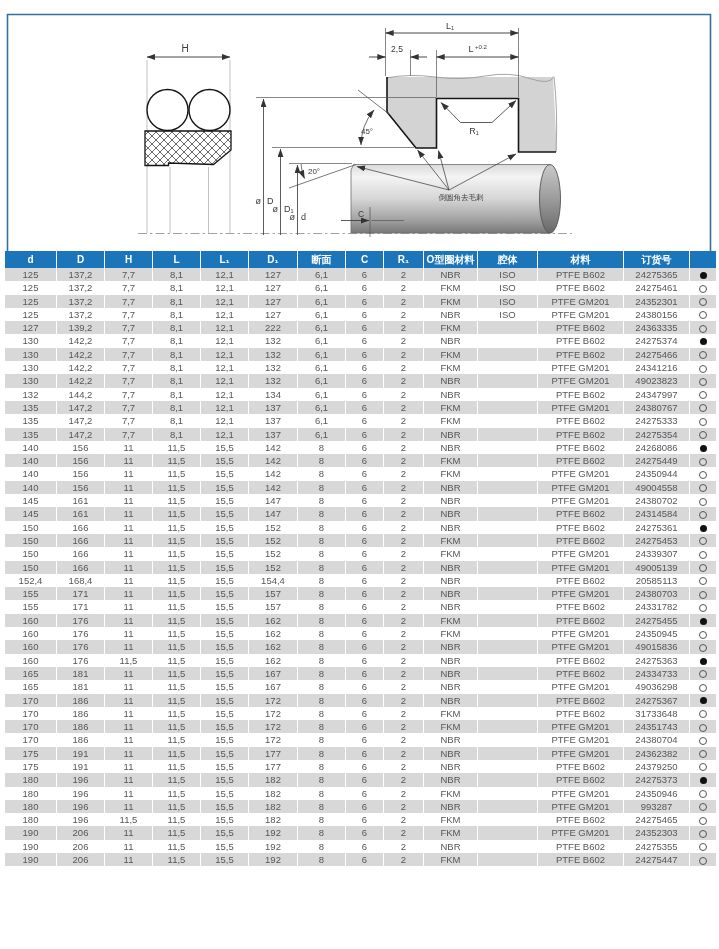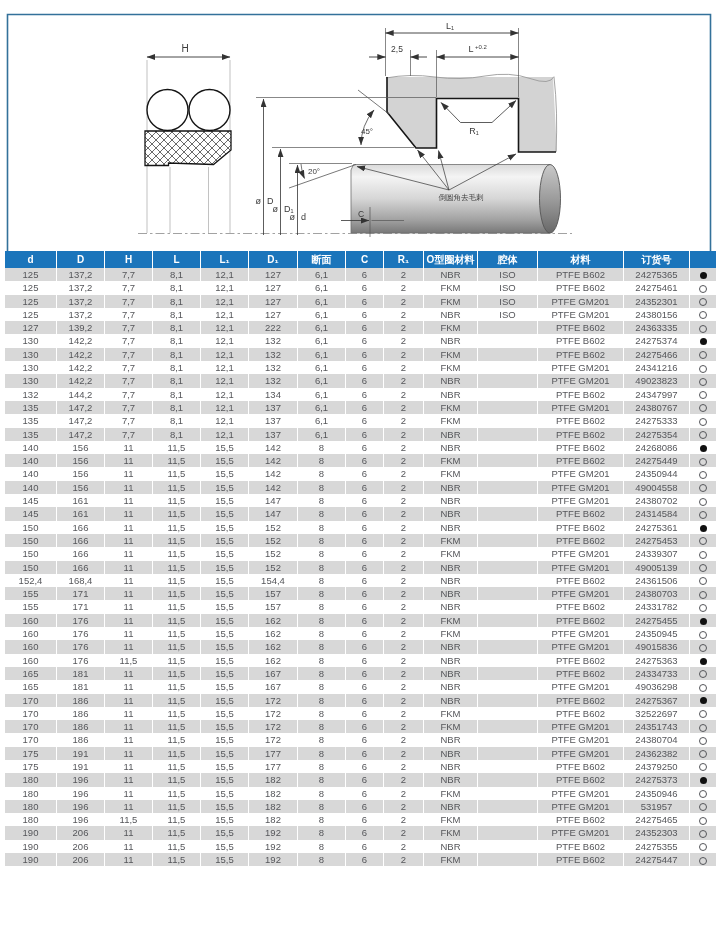--- a/index.html
+++ b/index.html
@@ -540,21 +540,21 @@
           <td>11</td>
           <td>11,5</td>
           <td>15,5</td>
           <td>154,4</td>
           <td>8</td>
           <td>6</td>
           <td>2</td>
           <td>NBR</td>
           <td></td>
           <td>PTFE B602</td>
-          <td>24361506</td>
+          <td>20585113</td>
           <td><span class="dot open"></span></td>
         </tr>
         <tr>
           <td>155</td>
           <td>171</td>
           <td>11</td>
           <td>11,5</td>
           <td>15,5</td>
           <td>157</td>
           <td>8</td>
@@ -700,21 +700,21 @@
           <td>11</td>
           <td>11,5</td>
           <td>15,5</td>
           <td>172</td>
           <td>8</td>
           <td>6</td>
           <td>2</td>
           <td>FKM</td>
           <td></td>
           <td>PTFE B602</td>
-          <td>32522697</td>
+          <td>31733648</td>
           <td><span class="dot open"></span></td>
         </tr>
         <tr>
           <td>170</td>
           <td>186</td>
           <td>11</td>
           <td>11,5</td>
           <td>15,5</td>
           <td>172</td>
           <td>8</td>
@@ -812,21 +812,21 @@
           <td>11</td>
           <td>11,5</td>
           <td>15,5</td>
           <td>182</td>
           <td>8</td>
           <td>6</td>
           <td>2</td>
           <td>NBR</td>
           <td></td>
           <td>PTFE GM201</td>
-          <td>531957</td>
+          <td>993287</td>
           <td><span class="dot open"></span></td>
         </tr>
         <tr>
           <td>180</td>
           <td>196</td>
           <td>11,5</td>
           <td>11,5</td>
           <td>15,5</td>
           <td>182</td>
           <td>8</td>

